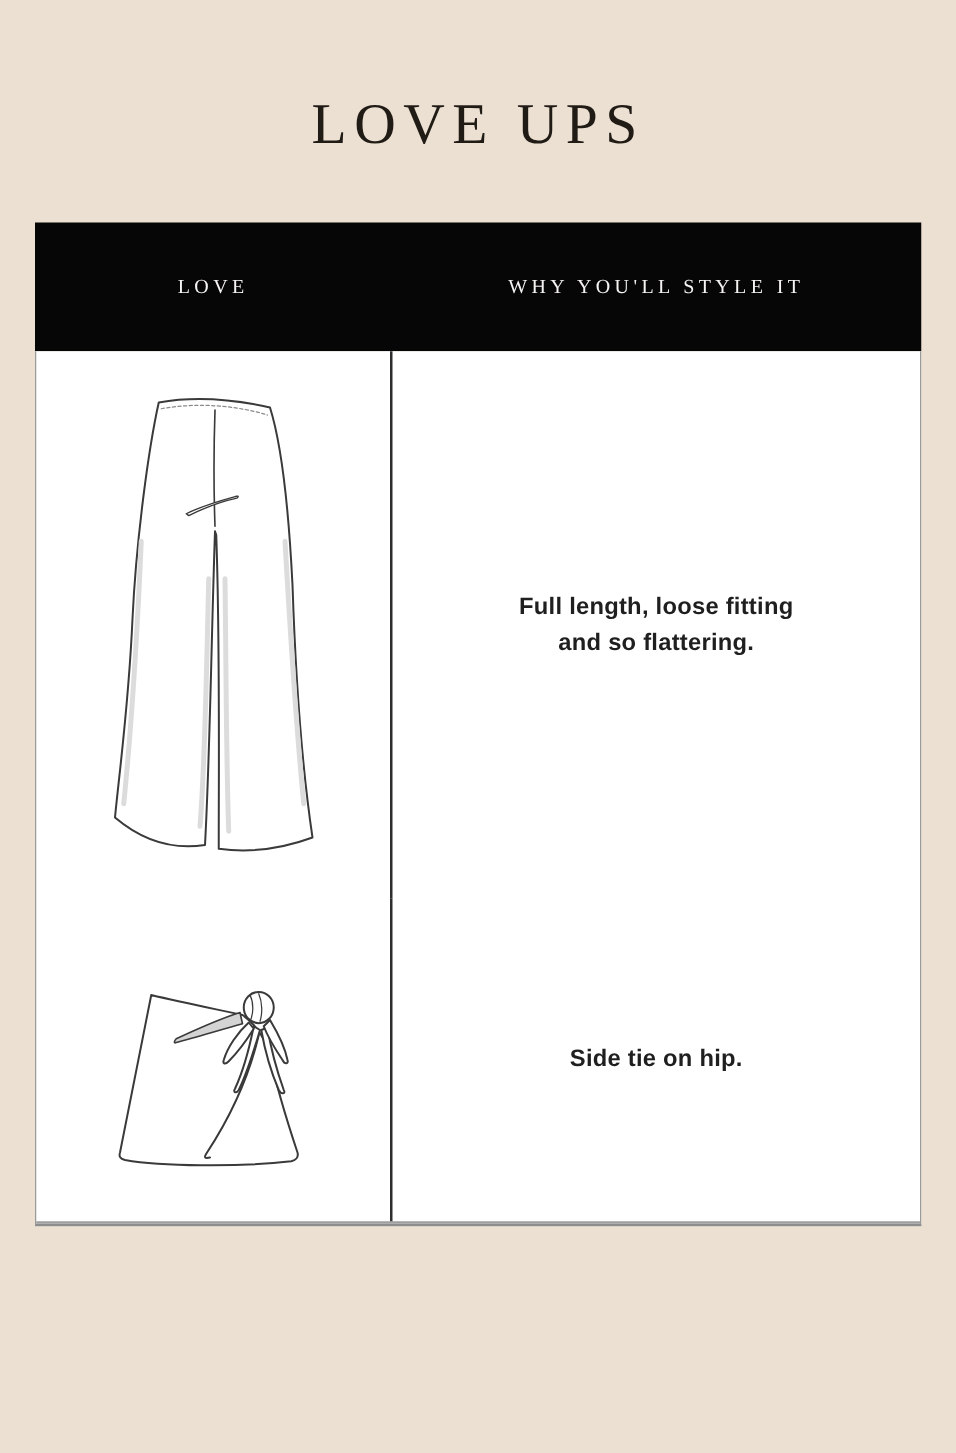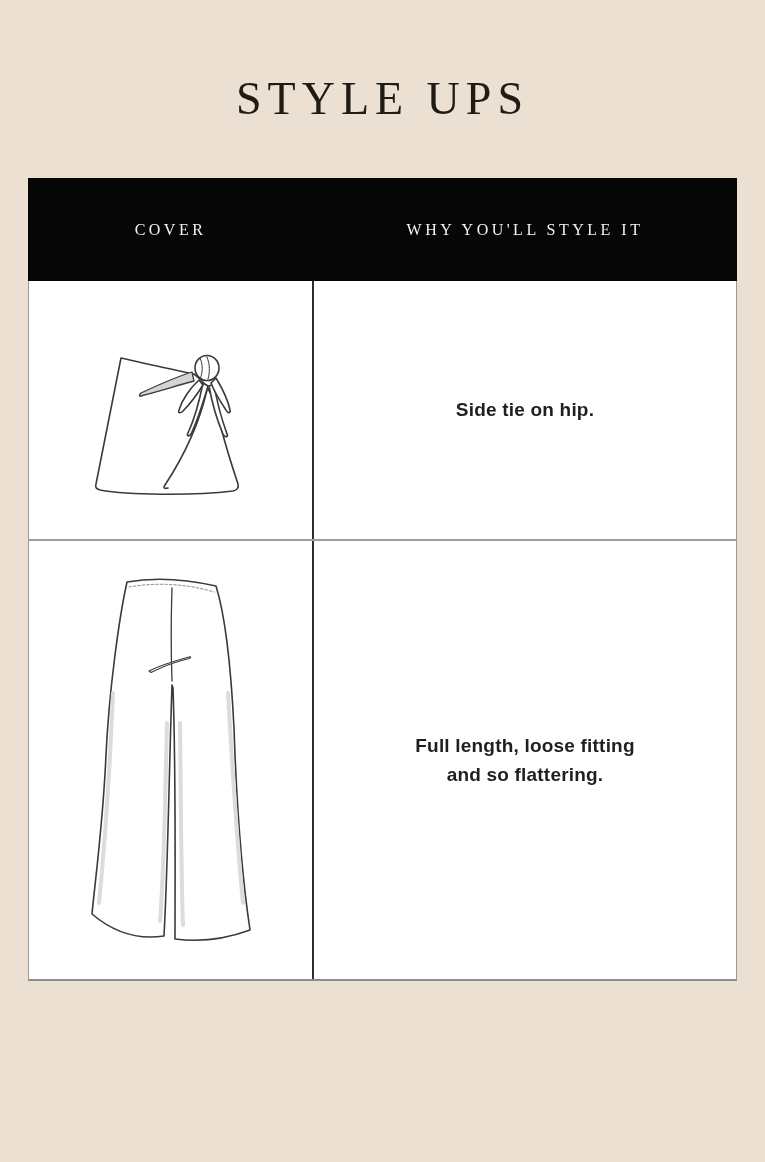--- a/index.html
+++ b/index.html
@@ -78,30 +78,58 @@
     color: #1f1f1f;
   }
   .sarong-offset { margin-top: 26px; }
   .sketch { display: block; }
 </style>
 </head>
 <body>
 
 <div class="page">
 
-  <h1 class="title">STYLE UPS</h1>
+  <h1 class="title">LOVE UPS</h1>
 
   <div class="table">
 
     <div class="thead">
-      <div class="th th-style">COVER</div>
+      <div class="th th-style">LOVE</div>
       <div class="th th-love">WHY YOU'LL STYLE IT</div>
     </div>
 
     <div class="tbody">
+
+      <div class="row row-2">
+        <div class="cell cell-style">
+
+          <svg class="sketch" width="172" height="375" viewBox="0 0 172 375">
+
+            <path fill="#ffffff" stroke="#3a3a3a" stroke-width="1.6" stroke-linejoin="round" stroke-linecap="round" d="M 42,9 C 70,4 100,6 131,13 C 141,45 146,95 149,155 C 152,245 158,310 165,357 Q 127,371 90,366 C 90,290 91,200 88,115 L 87,112 C 84,200 83,290 79,363 Q 40,369 7,341 C 11,300 18,250 21,182 C 24,118 34,45 42,9 Z"></path>
+
+            <g fill="none" stroke="#dcdcdc" stroke-width="4" stroke-linecap="round">
+              <path d="M 82,150 C 80,230 79,300 75,348"></path>
+              <path d="M 95,150 C 96,230 96,300 98,352"></path>
+              <path d="M 28,120 C 25,190 20,270 14,330"></path>
+              <path d="M 143,120 C 147,190 152,270 158,330"></path>
+            </g>
+            <g fill="none" stroke="#3a3a3a" stroke-width="1.3" stroke-linecap="round">
+
+              <path stroke="#8a8a8a" stroke-width="1" stroke-dasharray="2.5 2" d="M 44,14 C 72,9 103,11 129,19"></path>
+
+              <path d="M 87,15 C 86,45 86,80 87,108"></path>
+            </g>
+
+            <path fill="#ffffff" stroke="#3a3a3a" stroke-width="1.1" stroke-linejoin="round" d="M 64,98 C 78,91 93,87 104,84 C 106,83.5 106,84.5 104.5,85.5 C 93,88 79,93 66,99.5 Z"></path>
+          </svg>
+        </div>
+        <div class="cell cell-desc">
+          <p class="desc">Full length, loose fitting and so flattering.</p>
+        </div>
+      </div>
 
       <div class="row row-1">
         <div class="cell cell-style">
 
           <svg class="sketch sarong-offset" width="170" height="150" viewBox="0 0 170 150">
             <g fill="#ffffff" stroke="#3a3a3a" stroke-width="1.6" stroke-linejoin="round" stroke-linecap="round">
 
               <path d="M 35,10 C 60,16 85,21 108,26 C 118,33 126,45 130,58 C 136,88 146,118 152,136 C 153,140 151,142 147,143 C 105,148 42,147 14,142 C 10,141 9,139 10,136 Z"></path>
 
               <path fill="none" d="M 121,42 C 114,72 100,105 79,137 C 77,140 78,141 82,140"></path>
@@ -118,43 +146,15 @@
               <ellipse cx="121" cy="20" rx="12" ry="12.5"></ellipse>
               <path fill="none" stroke-width="1" d="M 114,10 C 117,16 117,25 114,31 M 121,9 C 124,16 124,25 122,31"></path>
             </g>
           </svg>
         </div>
         <div class="cell cell-desc">
           <p class="desc">Side tie on hip.</p>
         </div>
       </div>
 
-      <div class="row row-2">
-        <div class="cell cell-style">
-
-          <svg class="sketch" width="172" height="375" viewBox="0 0 172 375">
-
-            <path fill="#ffffff" stroke="#3a3a3a" stroke-width="1.6" stroke-linejoin="round" stroke-linecap="round" d="M 42,9 C 70,4 100,6 131,13 C 141,45 146,95 149,155 C 152,245 158,310 165,357 Q 127,371 90,366 C 90,290 91,200 88,115 L 87,112 C 84,200 83,290 79,363 Q 40,369 7,341 C 11,300 18,250 21,182 C 24,118 34,45 42,9 Z"></path>
-
-            <g fill="none" stroke="#dcdcdc" stroke-width="4" stroke-linecap="round">
-              <path d="M 82,150 C 80,230 79,300 75,348"></path>
-              <path d="M 95,150 C 96,230 96,300 98,352"></path>
-              <path d="M 28,120 C 25,190 20,270 14,330"></path>
-              <path d="M 143,120 C 147,190 152,270 158,330"></path>
-            </g>
-            <g fill="none" stroke="#3a3a3a" stroke-width="1.3" stroke-linecap="round">
-
-              <path stroke="#8a8a8a" stroke-width="1" stroke-dasharray="2.5 2" d="M 44,14 C 72,9 103,11 129,19"></path>
-
-              <path d="M 87,15 C 86,45 86,80 87,108"></path>
-            </g>
-
-            <path fill="#ffffff" stroke="#3a3a3a" stroke-width="1.1" stroke-linejoin="round" d="M 64,98 C 78,91 93,87 104,84 C 106,83.5 106,84.5 104.5,85.5 C 93,88 79,93 66,99.5 Z"></path>
-          </svg>
-        </div>
-        <div class="cell cell-desc">
-          <p class="desc">Full length, loose fitting and so flattering.</p>
-        </div>
-      </div>
-
     </div>
   </div>
 </div>
 
 </body></html>

